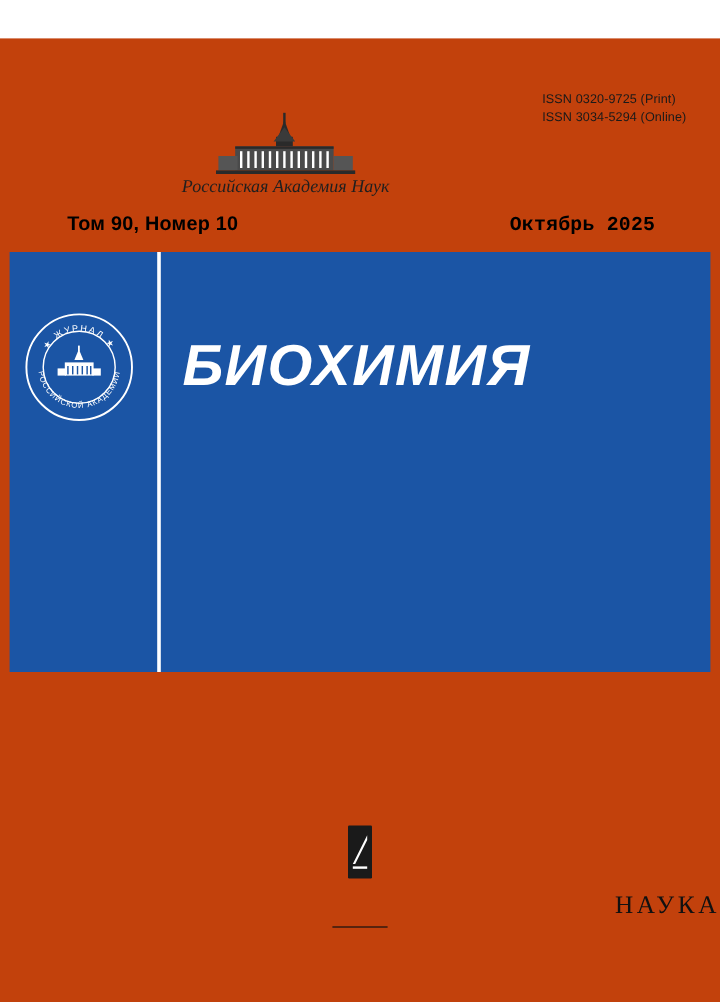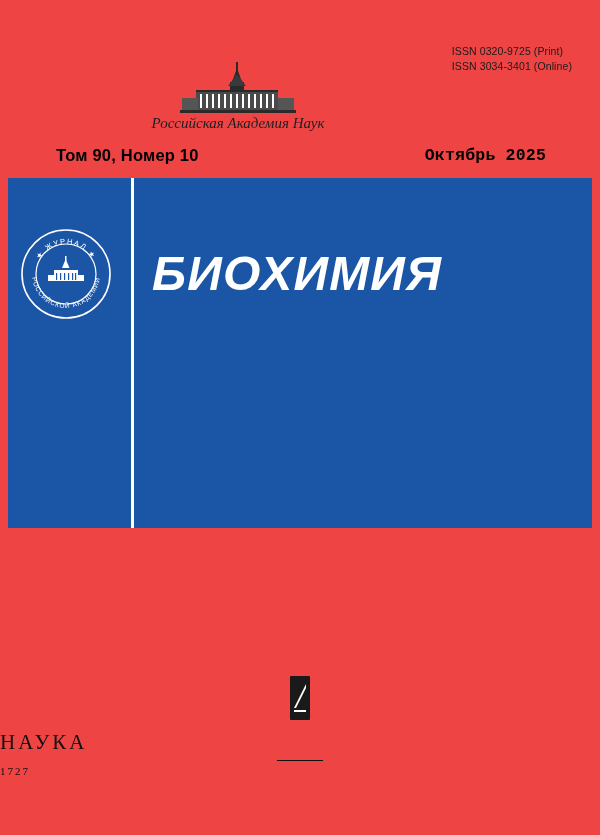--- a/index.html
+++ b/index.html
@@ -12,21 +12,22 @@
     height: 835px;
     position: relative;
     font-family: "Liberation Sans", sans-serif;
     color: #000000;
     overflow: hidden;
   }
 
   .page {
     position: absolute;
     inset: 0;
-    background: #ef4444;
+    background: #c2410c;
+    margin-top: 32px;
   }
 
   
   .issn-block {
     position: absolute;
     top: 44px;
     right: 28px;
     text-align: left;
     font-size: 10.5px;
     line-height: 15px;
@@ -110,21 +111,21 @@
     height: 92px;
   }
   .seal svg { display: block; }
 
   
   .nauka {
     position: absolute;
     bottom: 58px;
     left: 0;
     width: 600px;
-    text-align: left;
+    text-align: right;
   }
   .nauka .mark {
     display: block;
     margin: 0 auto 8px auto;
   }
   .nauka .name {
     font-family: "Liberation Serif", serif;
     font-size: 21px;
     letter-spacing: 3px;
     color: #111111;
@@ -142,21 +143,21 @@
     color: #111111;
   }
 </style>
 </head>
 <body>
 
 <div class="page">
 
   <div class="issn-block">
     <div>ISSN 0320-9725 (Print)</div>
-    <div>ISSN 3034-3401 (Online)</div>
+    <div>ISSN 3034-5294 (Online)</div>
   </div>
 
   <div class="ras-emblem">
     <svg width="200" height="80" viewBox="0 0 200 80" aria-hidden="true">
       <g fill="#2a2a2a">
 
         <rect x="98" y="6" width="2" height="9"></rect>
         <polygon points="99,12 94,26 104,26"></polygon>
         <rect x="92" y="26" width="14" height="8"></rect>
         <polygon points="99,18 90,30 108,30" fill="#3a3a3a"></polygon>
@@ -234,16 +235,15 @@
   <div class="journal-title">БИОХИМИЯ</div>
 
   <div class="nauka">
     <svg class="mark" width="36" height="48" viewBox="0 0 36 48" aria-hidden="true">
       <rect x="8" y="2" width="20" height="44" rx="1" fill="#1a1a1a"></rect>
       <path d="M 12 34 L 24 10 L 24 14 L 14 34 Z" fill="#ffffff"></path>
       <rect x="12" y="36" width="12" height="2" fill="#ffffff"></rect>
     </svg>
     <div class="name">НАУКА</div>
     <div class="rule"></div>
-    <div class="year">1727</div>
   </div>
 
 </div>
 
 </body></html>

